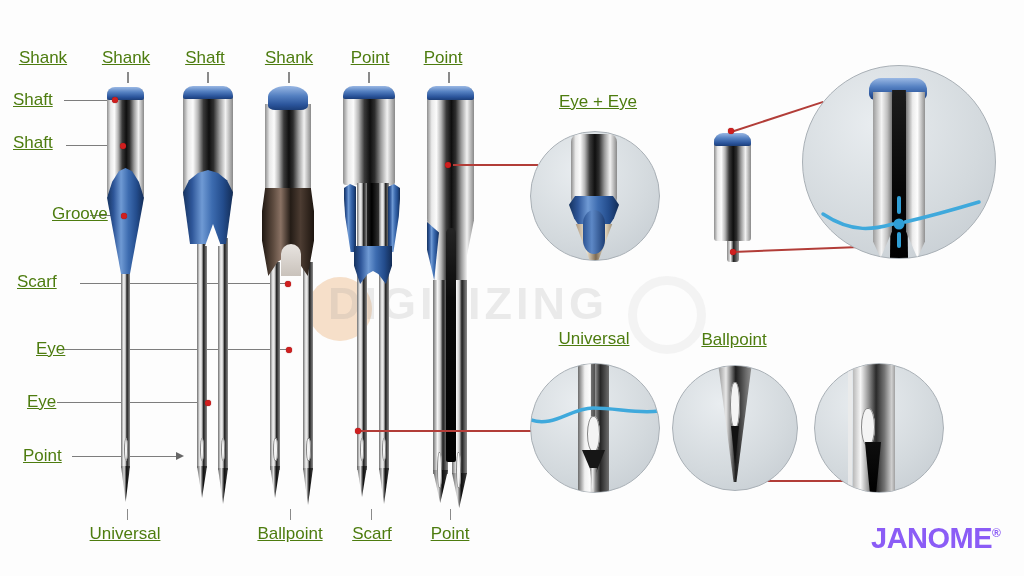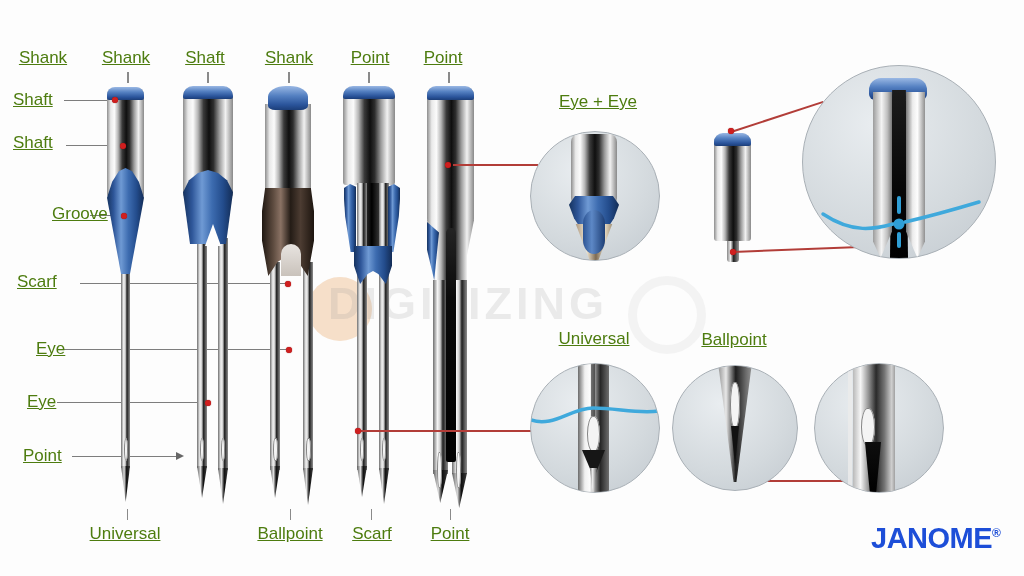--- a/index.html
+++ b/index.html
@@ -16,21 +16,21 @@
   .gline{background:#7d7d7d;height:1.2px;z-index:1;}
   .rline{background:#b23d38;height:1.6px;transform-origin:left center;z-index:6;}
   .rdot{width:6px;height:6px;border-radius:50%;background:#cf1f1f;box-shadow:0 0 1px #7a0000;z-index:8;}
   .tick{width:1.5px;height:11px;background:#8a8a8a;z-index:1;}
   .lbl{font-size:17px;color:#4d7c0f;white-space:nowrap;z-index:9;text-decoration:underline;}
   .lblc{transform:translateX(-50%);}
   .circle{border-radius:50%;background:radial-gradient(circle at 38% 30%,#e9edf0,#d3d9dd 60%,#c2c9cf);
           border:1px solid #a9b0b6;overflow:hidden;z-index:7;}
   .ndl{z-index:2;}
   .z3{z-index:3;} .z4{z-index:4;}
-  #brand{font-weight:700;font-size:29px;letter-spacing:-0.5px;color:#1d4ed8;z-index:9;}
+  #brand{font-weight:700;font-size:29px;letter-spacing:-0.5px;color:#8b5cf6;z-index:9;}
   #brand sup{font-size:12px;}
   #wm-text{font-size:45px;font-weight:700;letter-spacing:4px;color:rgba(140,140,140,0.17);z-index:0;}
   .wm-c{border-radius:50%;z-index:0;}
 </style>
 </head>
 <body>
 
 <div id="stage">
 
   <div class="abs wm-c" style="left:308px;top:277px;width:64px;height:64px;background:rgba(233,168,107,.36);"></div>

